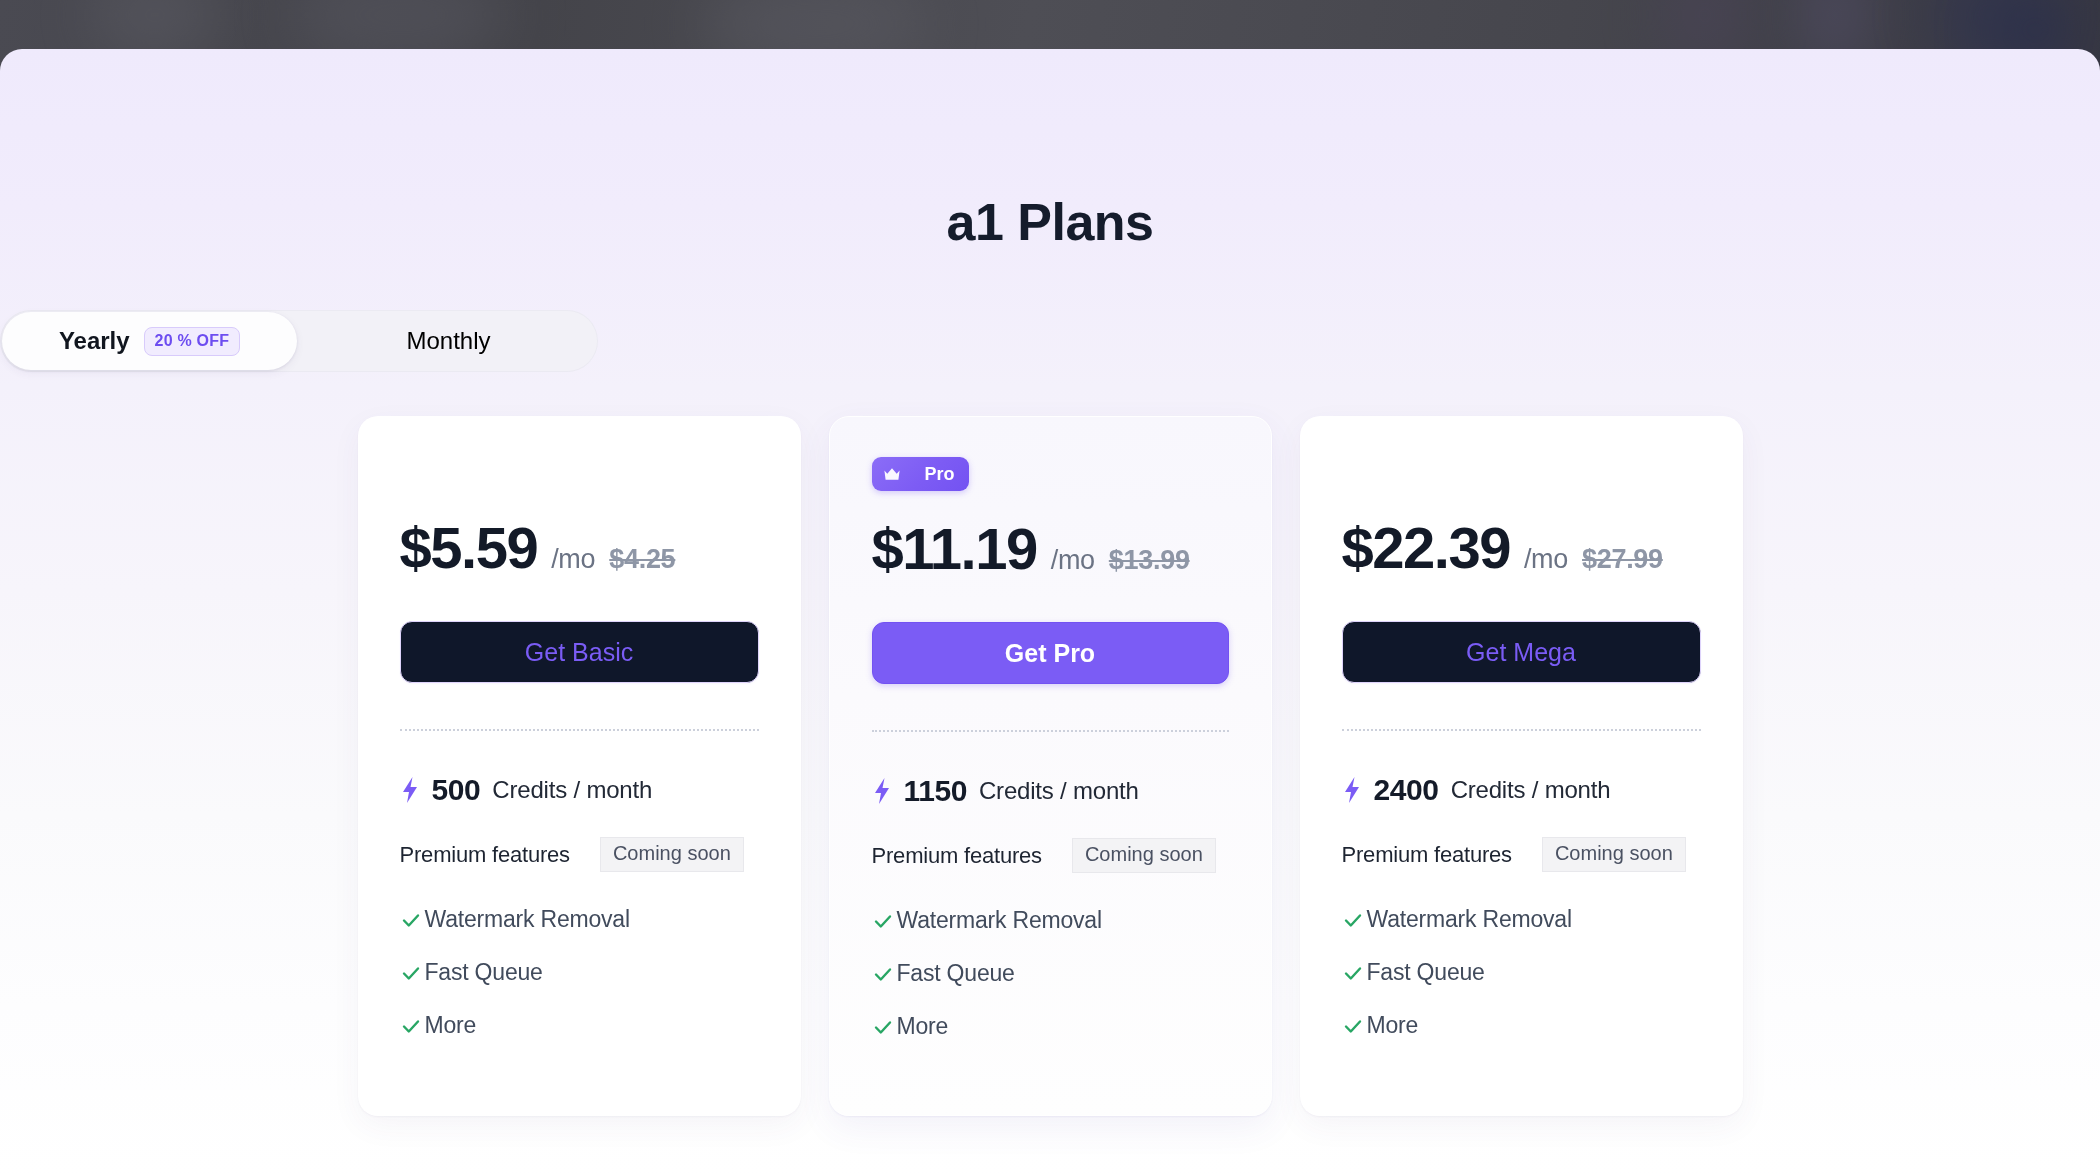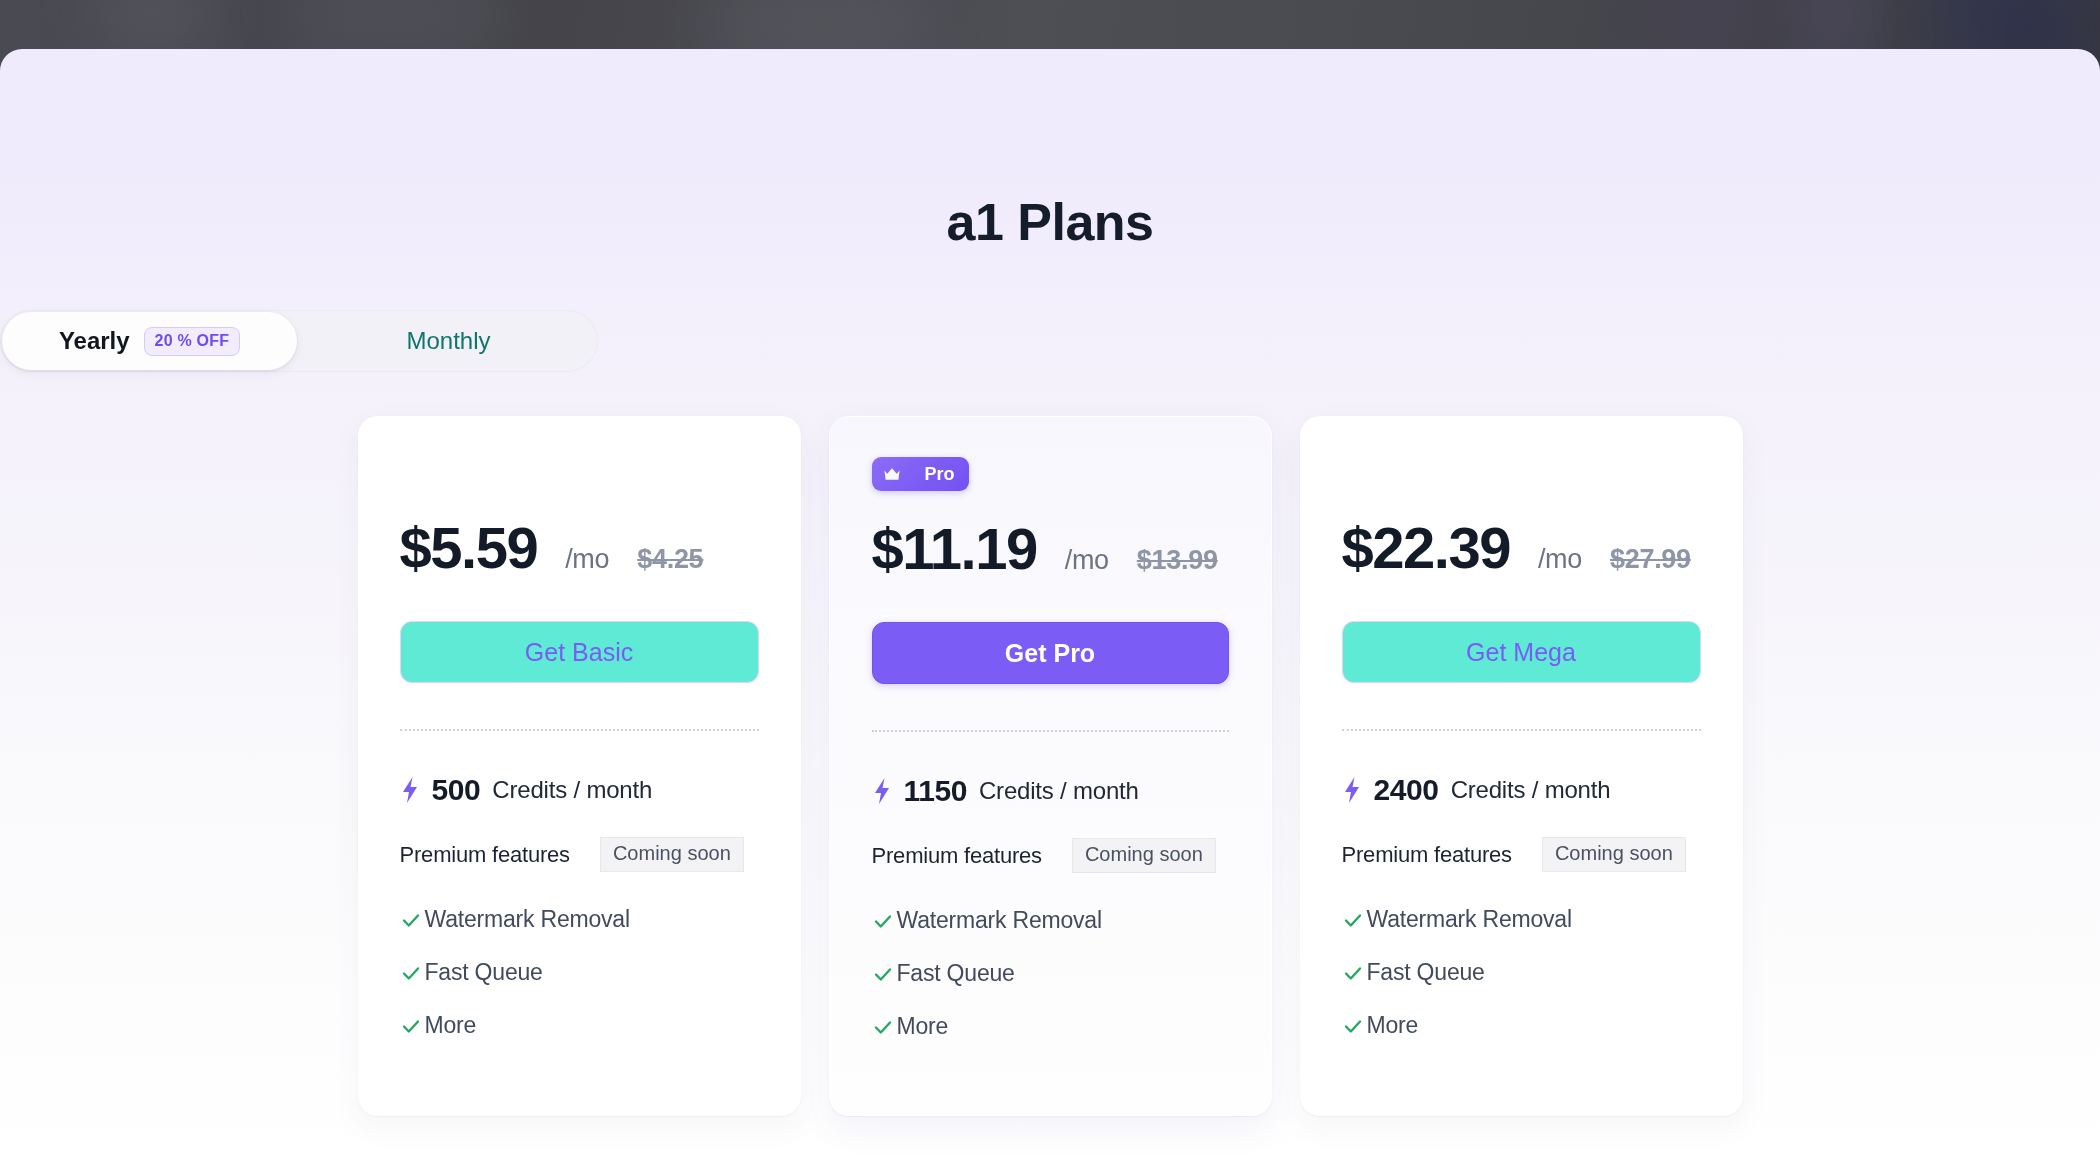--- a/index.html
+++ b/index.html
@@ -80,21 +80,21 @@
   .toggle-opt {
     flex: 1;
     height: 58px;
     margin: 2px;
     border-radius: 29px;
     display: flex;
     align-items: center;
     justify-content: center;
     gap: 14px;
     font-size: 24px;
-    color: #0f766e;
+    color: #000000;
     cursor: pointer;
     user-select: none;
   }
   .toggle-opt.active {
     background: #fdfdfe;
     font-weight: 700;
     color: #11161f;
     box-shadow: 0 1px 3px rgba(60,50,110,.10), 0 3px 10px rgba(60,50,110,.06);
   }
   .save-badge {
@@ -145,21 +145,21 @@
     color: #fff;
     font-size: 18px;
     font-weight: 600;
     box-shadow: 0 2px 6px rgba(110,80,240,.28);
   }
   .pro-badge svg { display:block; }
 
   .price-row {
     display: flex;
     align-items: baseline;
-    gap: 28px;
+    gap: 14px;
     padding-top: 98px;
     white-space: nowrap;
   }
   .card.featured .price-row { padding-top: 98px; }
   .price-main {
     font-size: 58px;
     font-weight: 700;
     letter-spacing: -1.5px;
     color: #131a28;
   }
@@ -181,21 +181,21 @@
     width: 100%;
     height: 62px;
     margin-top: 40px;
     border-radius: 12px;
     font-size: 25px;
     font-family: inherit;
     cursor: pointer;
     box-sizing: border-box;
   }
   .cta.outline {
-    background: #5eead4;
+    background: #0f172a;
     border: 1.5px solid #ded3fb;
     color: #7a5cf5;
     box-shadow: 0 1px 2px rgba(110,80,240,.05);
   }
   .cta.solid {
     background: #7b5cf5;
     border: 1px solid #7352f2;
     color: #ffffff;
     font-weight: 600;
     box-shadow: 0 2px 6px rgba(110,80,240,.25);

